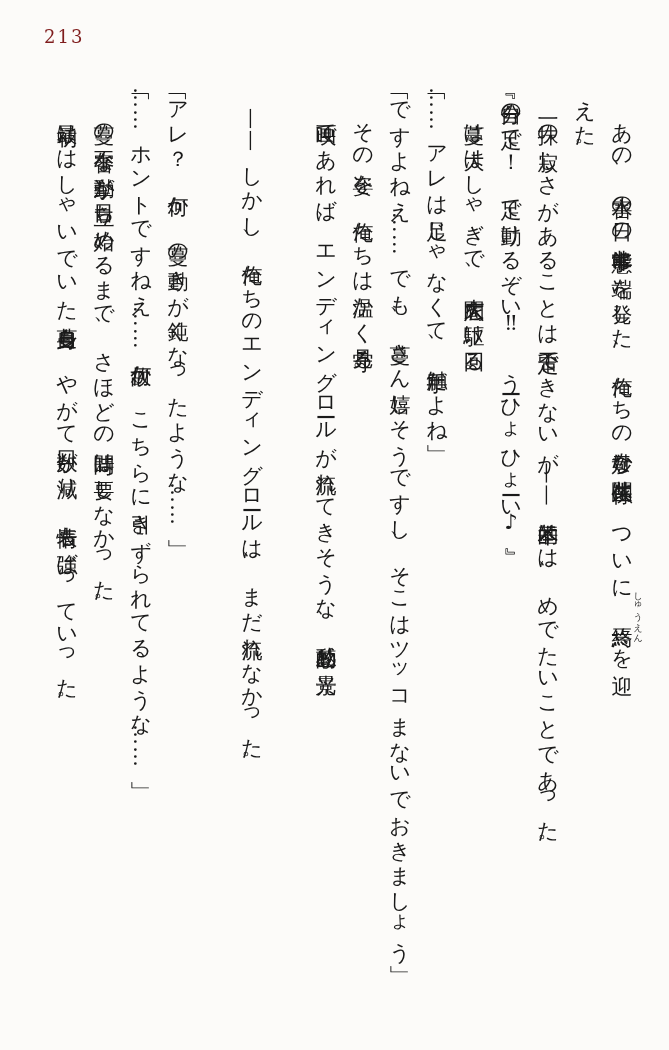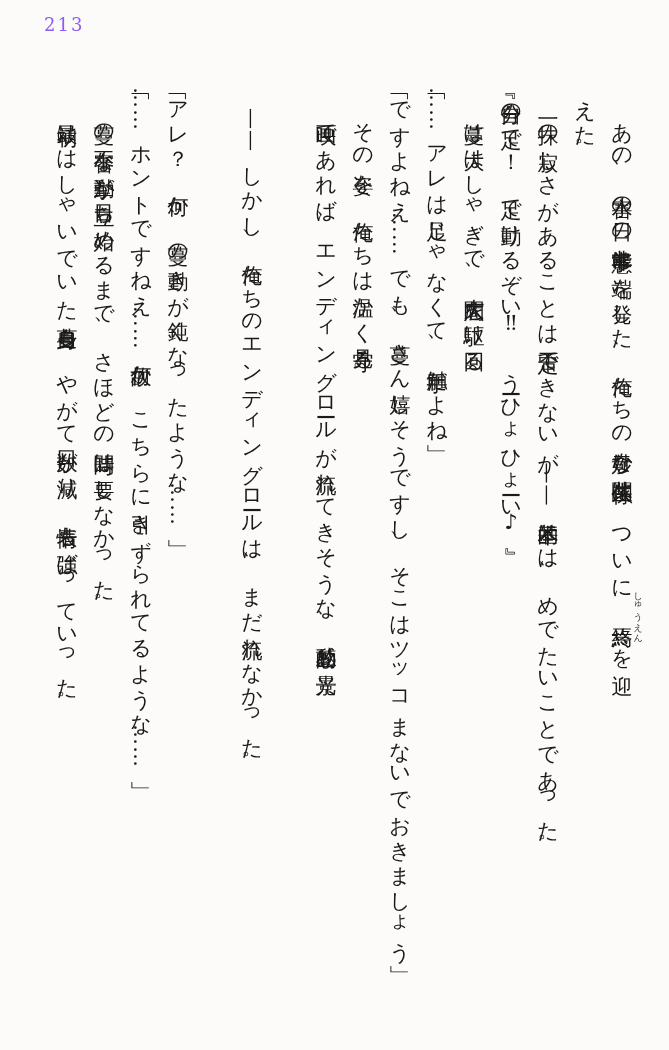--- a/index.html
+++ b/index.html
@@ -15,25 +15,25 @@
     overflow: hidden;
   }
   .page {
     position: relative;
     width: 669px;
     height: 1050px;
     background: #fcfbf9;
   }
   .page-number {
     position: absolute;
-    top: 14px;
+    top: 26px;
     left: 44px;
     font-size: 18px;
     letter-spacing: 2px;
-    color: #8b5cf6;
+    color: #7f1d1d;
   }
   .text-area {
     position: absolute;
     top: 86px;
     right: 26px;
     height: 932px;
     writing-mode: vertical-rl;
     text-orientation: mixed;
     font-size: 21px;
     line-height: 37px;

